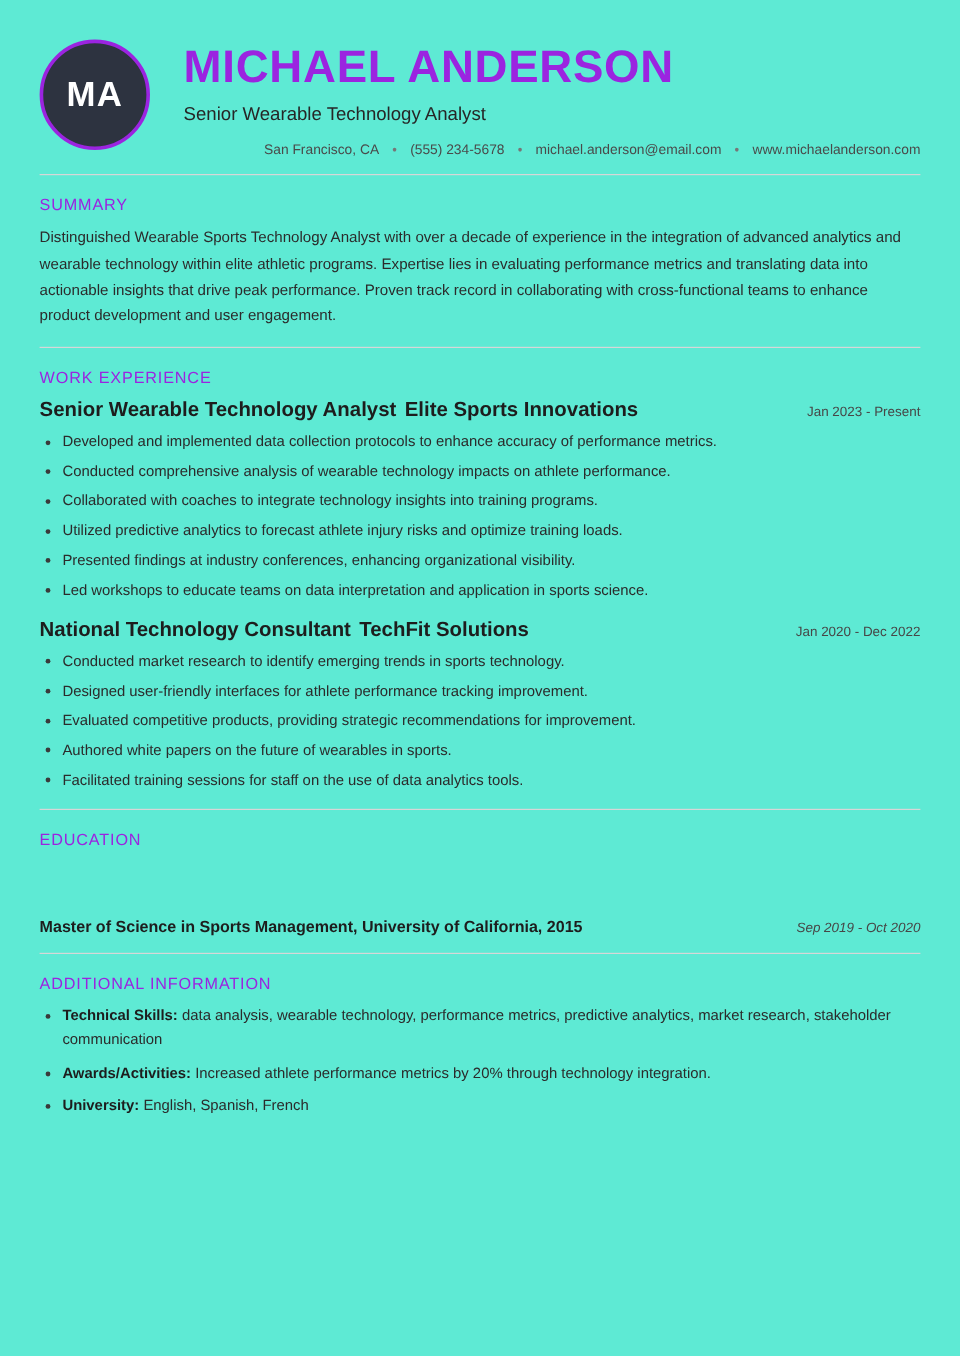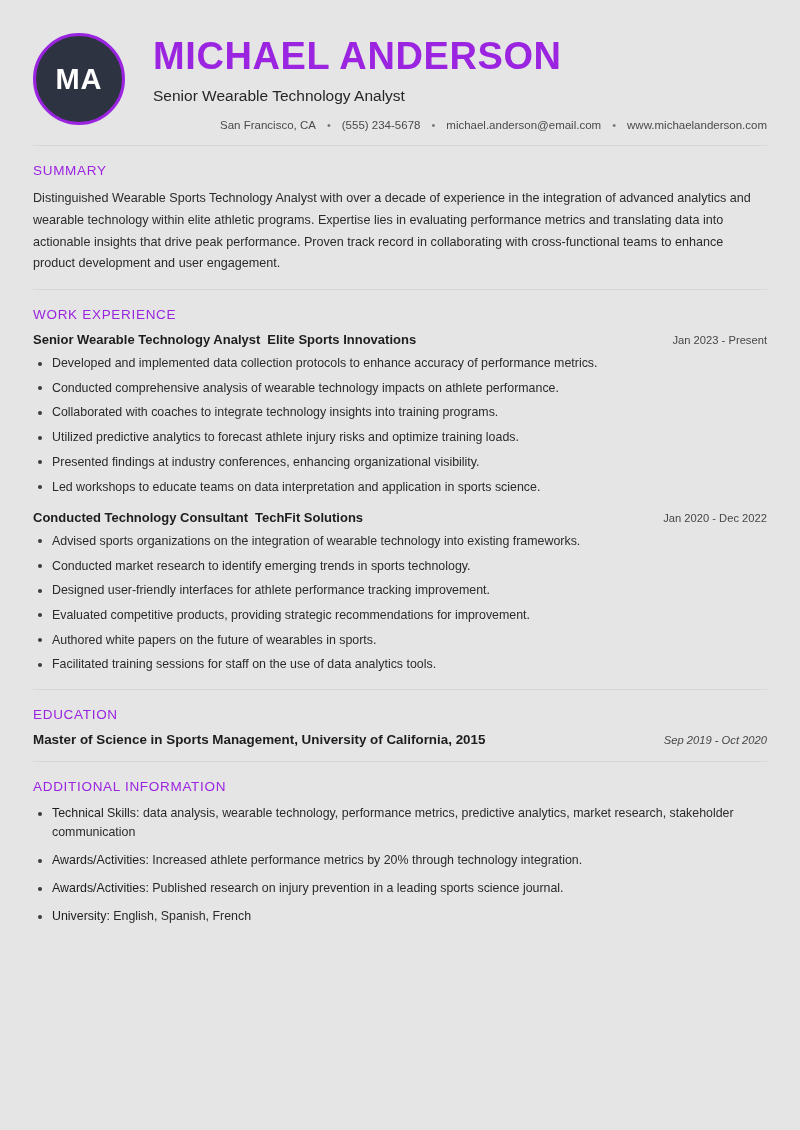--- a/index.html
+++ b/index.html
@@ -13,21 +13,21 @@
     font-family: "Liberation Sans", sans-serif;
     color: #222222;
     -webkit-font-smoothing: antialiased;
   }
   .page {
     position: relative;
     width: 800px;
     height: 1130px;
     box-sizing: border-box;
     padding: 30px 33px 0 33px;
-    background: #e5e5e5;
+    background: #5eead4;
   }
   
   .header {
     display: flex;
     align-items: flex-start;
     padding-bottom: 14px;
     border-bottom: 1px solid #d7d7d7;
   }
   .avatar-wrap {
     flex: 0 0 auto;
@@ -110,21 +110,21 @@
     margin-bottom: 13px;
   }
   .job:last-child { margin-bottom: 4px; }
   .job-head {
     display: flex;
     align-items: baseline;
     justify-content: space-between;
     margin-bottom: 7px;
   }
   .job-head-left {
-    font-size: 13px;
+    font-size: 17px;
     font-weight: bold;
     color: #1d1d1d;
   }
   .job-company { padding-left: 7px; }
   .job-dates {
     font-size: 11.2px;
     color: #474747;
     white-space: nowrap;
     padding-left: 14px;
   }
@@ -155,20 +155,21 @@
   .edu-row {
     display: flex;
     align-items: baseline;
     justify-content: space-between;
     margin-bottom: 4px;
   }
   .edu-degree {
     font-size: 13.4px;
     font-weight: bold;
     color: #1d1d1d;
+    margin-top: 48px;
   }
   .edu-dates {
     font-size: 11.2px;
     font-style: italic;
     color: #474747;
     white-space: nowrap;
     padding-left: 14px;
   }
   
   ul.info-list {
@@ -188,21 +189,21 @@
     content: "";
     position: absolute;
     left: 5px;
     top: 8px;
     width: 4px;
     height: 4px;
     border-radius: 50%;
     background: #3a3a3a;
   }
   .info-label {
-    font-weight: normal;
+    font-weight: bold;
     color: #1d1d1d;
   }
 </style>
 </head>
 <body>
 
 <div class="page">
 
   <div class="header">
     <div class="avatar-wrap">
@@ -244,26 +245,25 @@
         <li>Collaborated with coaches to integrate technology insights into training programs.</li>
         <li>Utilized predictive analytics to forecast athlete injury risks and optimize training loads.</li>
         <li>Presented findings at industry conferences, enhancing organizational visibility.</li>
         <li>Led workshops to educate teams on data interpretation and application in sports science.</li>
       </ul>
     </div>
 
     <div class="job">
       <div class="job-head">
         <div class="job-head-left">
-          <span>Conducted Technology Consultant</span><span class="job-company">TechFit Solutions</span>
+          <span>National Technology Consultant</span><span class="job-company">TechFit Solutions</span>
         </div>
         <div class="job-dates">Jan 2020 - Dec 2022</div>
       </div>
       <ul class="bullets">
-        <li>Advised sports organizations on the integration of wearable technology into existing frameworks.</li>
         <li>Conducted market research to identify emerging trends in sports technology.</li>
         <li>Designed user-friendly interfaces for athlete performance tracking improvement.</li>
         <li>Evaluated competitive products, providing strategic recommendations for improvement.</li>
         <li>Authored white papers on the future of wearables in sports.</li>
         <li>Facilitated training sessions for staff on the use of data analytics tools.</li>
       </ul>
     </div>
   </div>
 
   <div class="section with-rule">
@@ -279,23 +279,19 @@
     <ul class="info-list">
       <li>
         <span class="info-label">Technical Skills:</span>
         <span>data analysis, wearable technology, performance metrics, predictive analytics, market research, stakeholder communication</span>
       </li>
       <li>
         <span class="info-label">Awards/Activities:</span>
         <span>Increased athlete performance metrics by 20% through technology integration.</span>
       </li>
       <li>
-        <span class="info-label">Awards/Activities:</span>
-        <span>Published research on injury prevention in a leading sports science journal.</span>
-      </li>
-      <li>
         <span class="info-label">University:</span>
         <span>English,  Spanish,  French</span>
       </li>
     </ul>
   </div>
 
 </div>
 
 </body></html>

